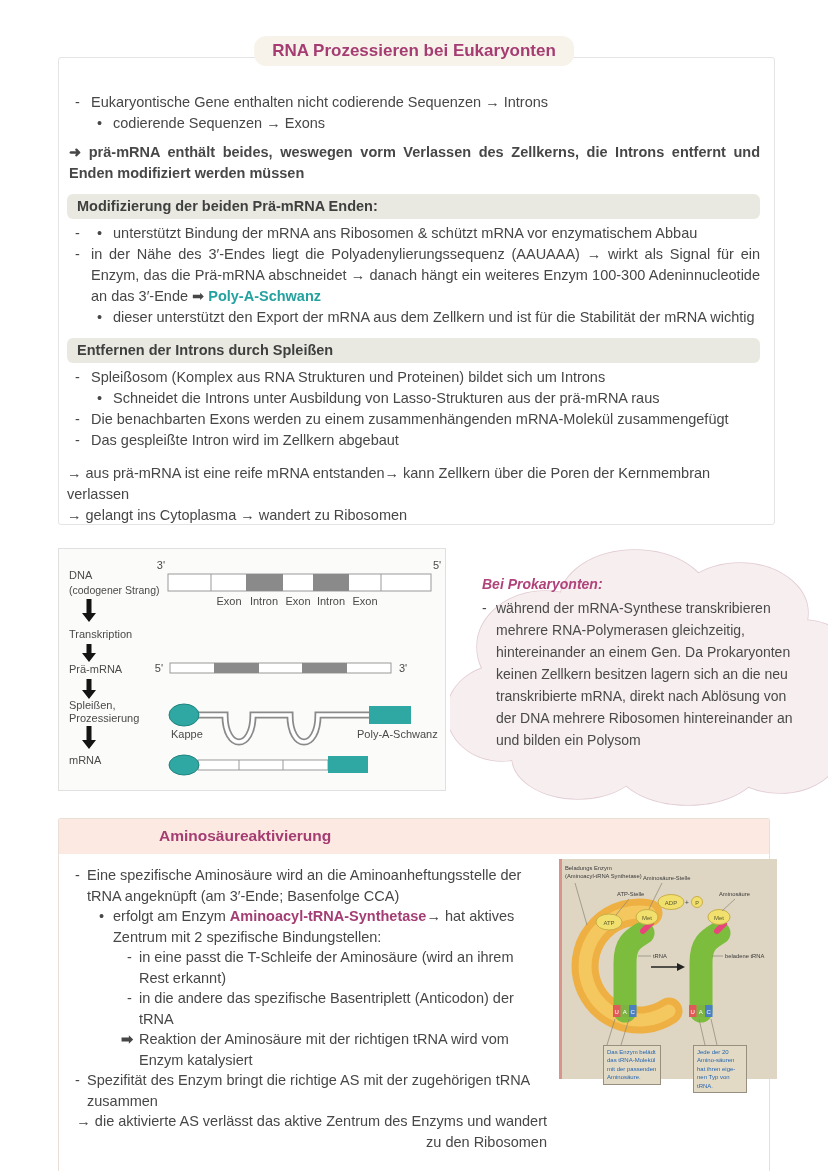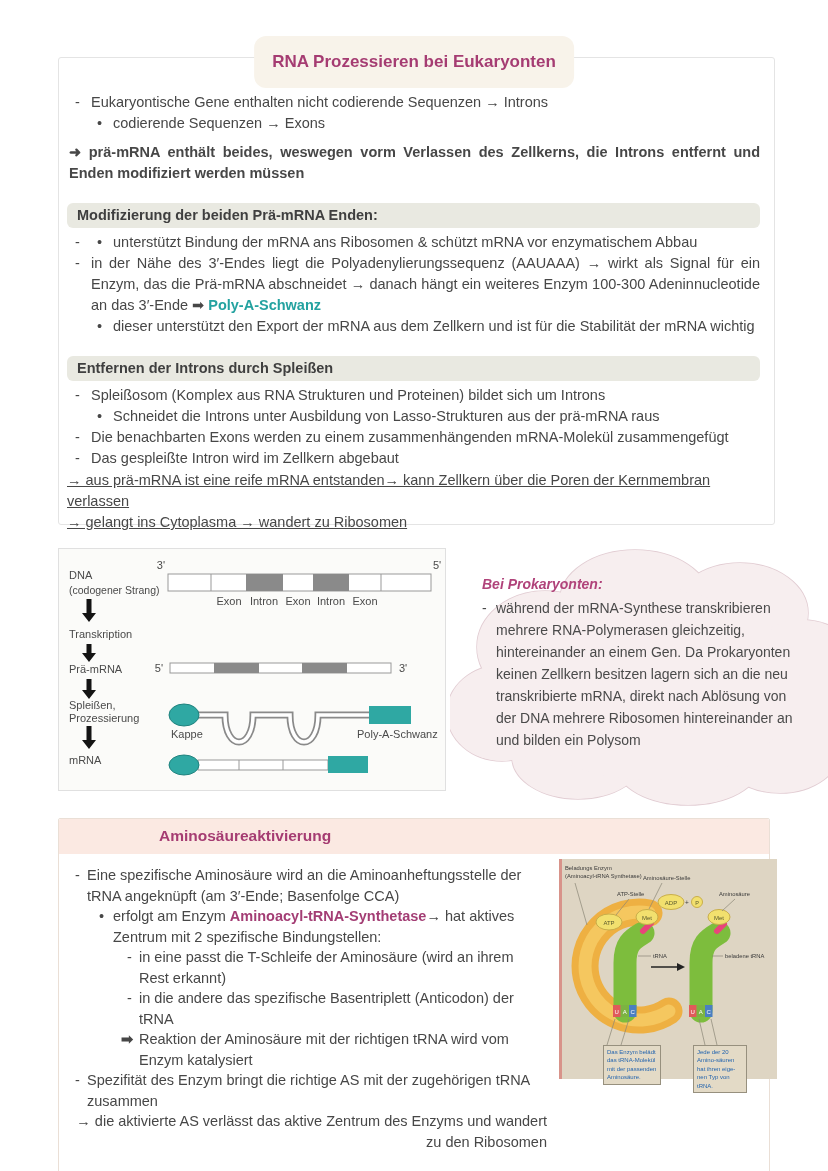--- a/index.html
+++ b/index.html
@@ -6,44 +6,44 @@
   body {
     width:828px; height:1171px; background:#ffffff;
     font-family:"Liberation Sans", sans-serif; color:#474747;
     position:relative; overflow:hidden;
   }
   .page { position:absolute; inset:0; }
 
   
   .title-pill {
     position:absolute; top:36px; left:50%; transform:translateX(-50%);
-    background:#f8f3ea; border-radius:12px; padding:16px 18px;
+    background:#f8f3ea; border-radius:12px; padding:5px 18px;
     font-size:17px; font-weight:bold; color:#a53c72; z-index:3; white-space:nowrap;
   }
 
   
   .main-box {
     position:absolute; left:58px; top:57px; width:717px; height:468px;
     border:1px solid #e4e4e4; border-radius:3px; background:#fff;
     box-sizing:border-box; padding:34px 14px 0 8px; z-index:1;
     font-size:14.5px; line-height:21px;
   }
   .li { position:relative; padding-left:24px; }
   .li > .mk { position:absolute; left:8px; top:0; }
   .li.sub { padding-left:46px; }
   .li.sub > .mk { left:30px; }
   .arrow-para { margin:8px 0 10px 2px; text-align:justify;font-weight:bold; }
   .band {
     background:#e9e9e1; border-radius:6px; padding:2px 10px;
-    font-weight:bold; color:#3f3f3f; margin:19px 0 4px 0; font-size:14.5px;
+    font-weight:bold; color:#3f3f3f; margin:10px 0 4px 0; font-size:14.5px;
   }
   .just { text-align:justify; }
   .teal { color:#24a2a0; font-weight:bold; }
   .mag  { color:#a33d74; font-weight:bold; }
-  .results { margin-top:1px;text-decoration:underline; }
+  .results { margin-top:12px; }
 
   
   .diagram-box {
     position:absolute; left:58px; top:548px; width:388px; height:243px;
     border:1px solid #e0e0e0; background:#fbfbf9; box-sizing:border-box;
   }
   .diagram-box svg { display:block; }
 
   
   .cloud { position:absolute; left:450px; top:535px; width:378px; height:272px; }

